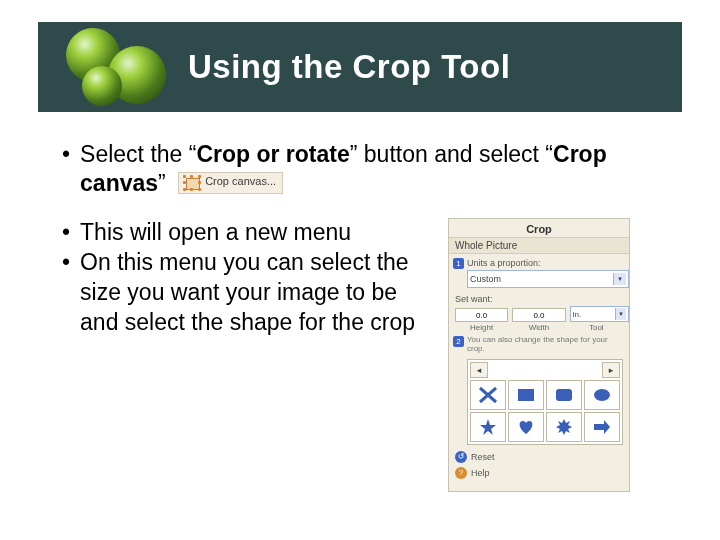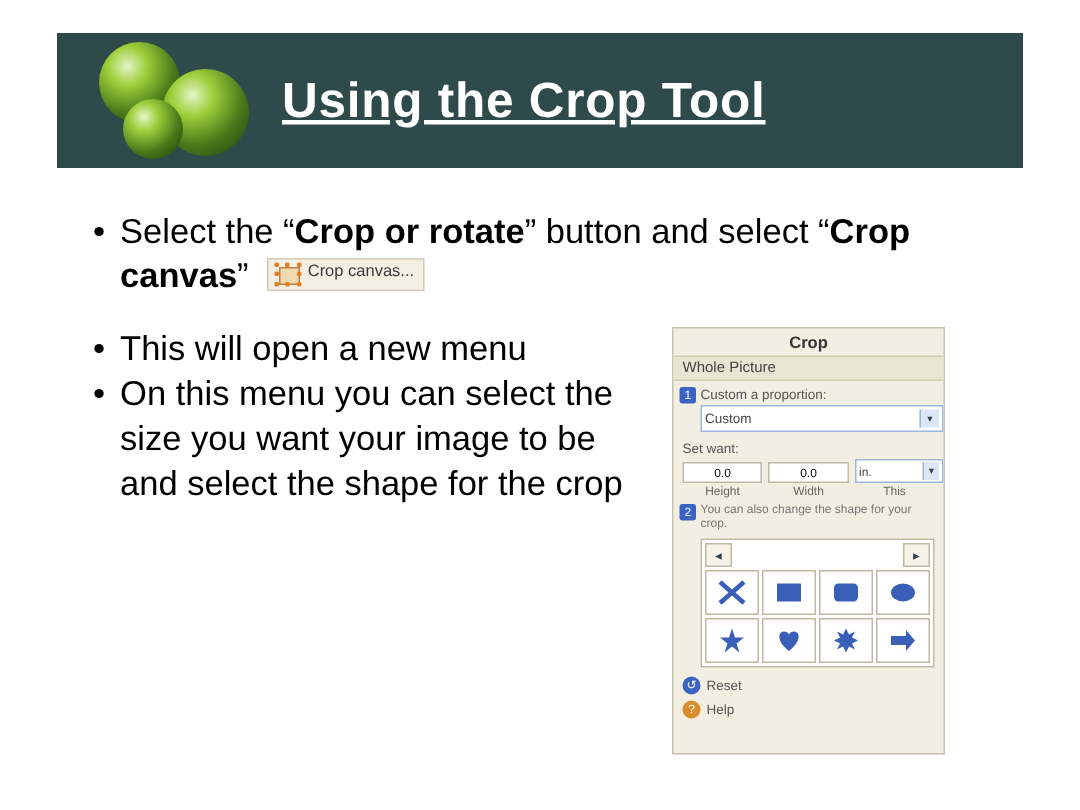--- a/index.html
+++ b/index.html
@@ -37,21 +37,20 @@
   }
   .sphere.s1 { left: 28px; top: 6px; }
   .sphere.s2 { left: 70px; top: 24px; width: 58px; height: 58px; }
   .sphere.s3 { left: 44px; top: 44px; width: 40px; height: 40px; }
   .title-text {
     color: #ffffff;
     font-weight: 900;
     font-size: 33px;
     letter-spacing: 0.5px;
     font-family: "Arial Black", Arial, sans-serif;
-    text-decoration: underline;
   }
   .content {
     position: absolute;
     left: 58px;
     top: 140px;
     width: 610px;
     font-size: 23px;
     color: #000;
     line-height: 1.25;
   }
@@ -115,21 +114,21 @@
   }
   .lower-text .bullet-row { margin-bottom: 0; }
 
   
   .side-panel {
     width: 180px;
     background: #f2eee1;
     border: 1px solid #c9c2ae;
     font-size: 10px;
     color: #444;
-    padding-bottom: 23px;
+    padding-bottom: 12px;
   }
   .side-panel .sp-title {
     text-align: center;
     font-weight: bold;
     font-size: 11px;
     padding: 4px 0 2px 0;
     color: #333;
   }
   .side-panel .sp-sub {
     background: #eae4d2;
@@ -286,21 +285,21 @@
       <div class="bullet-text">On this menu you can select the size you want your image to be and select the shape for the crop</div>
     </div>
   </div>
 
   <div class="side-panel">
     <div class="sp-title">Crop</div>
     <div class="sp-sub">Whole Picture</div>
 
     <div class="sp-section">
       <div class="sp-num">1</div>
-      <span class="sp-label-small">Custom a proportion:</span>
+      <span class="sp-label-small">Units a proportion:</span>
       <div class="sp-select">
         <span>Custom</span>
         <span class="chev">▾</span>
       </div>
     </div>
 
     <div class="sp-group-title">Set want:</div>
     <div class="sp-size-row">
       <div class="sp-size-col">
         <input value="0.0" style="">
@@ -308,21 +307,21 @@
       </div>
       <div class="sp-size-col">
         <input value="0.0" style="">
         <div class="lbl">Width</div>
       </div>
       <div class="sp-size-col">
         <div class="sp-select" style="height:14px;font-size:8px">
           <span>in.</span>
           <span class="chev" style="height:12px;width:10px">▾</span>
         </div>
-        <div class="lbl">This</div>
+        <div class="lbl">Tool</div>
       </div>
     </div>
 
     <div class="sp-section">
       <div class="sp-num">2</div>
       <div class="sp-hint" style="margin-top:0">You can also change the shape for your crop.</div>
     </div>
 
     <div class="shape-frame">
       <div class="shape-toolbar">

